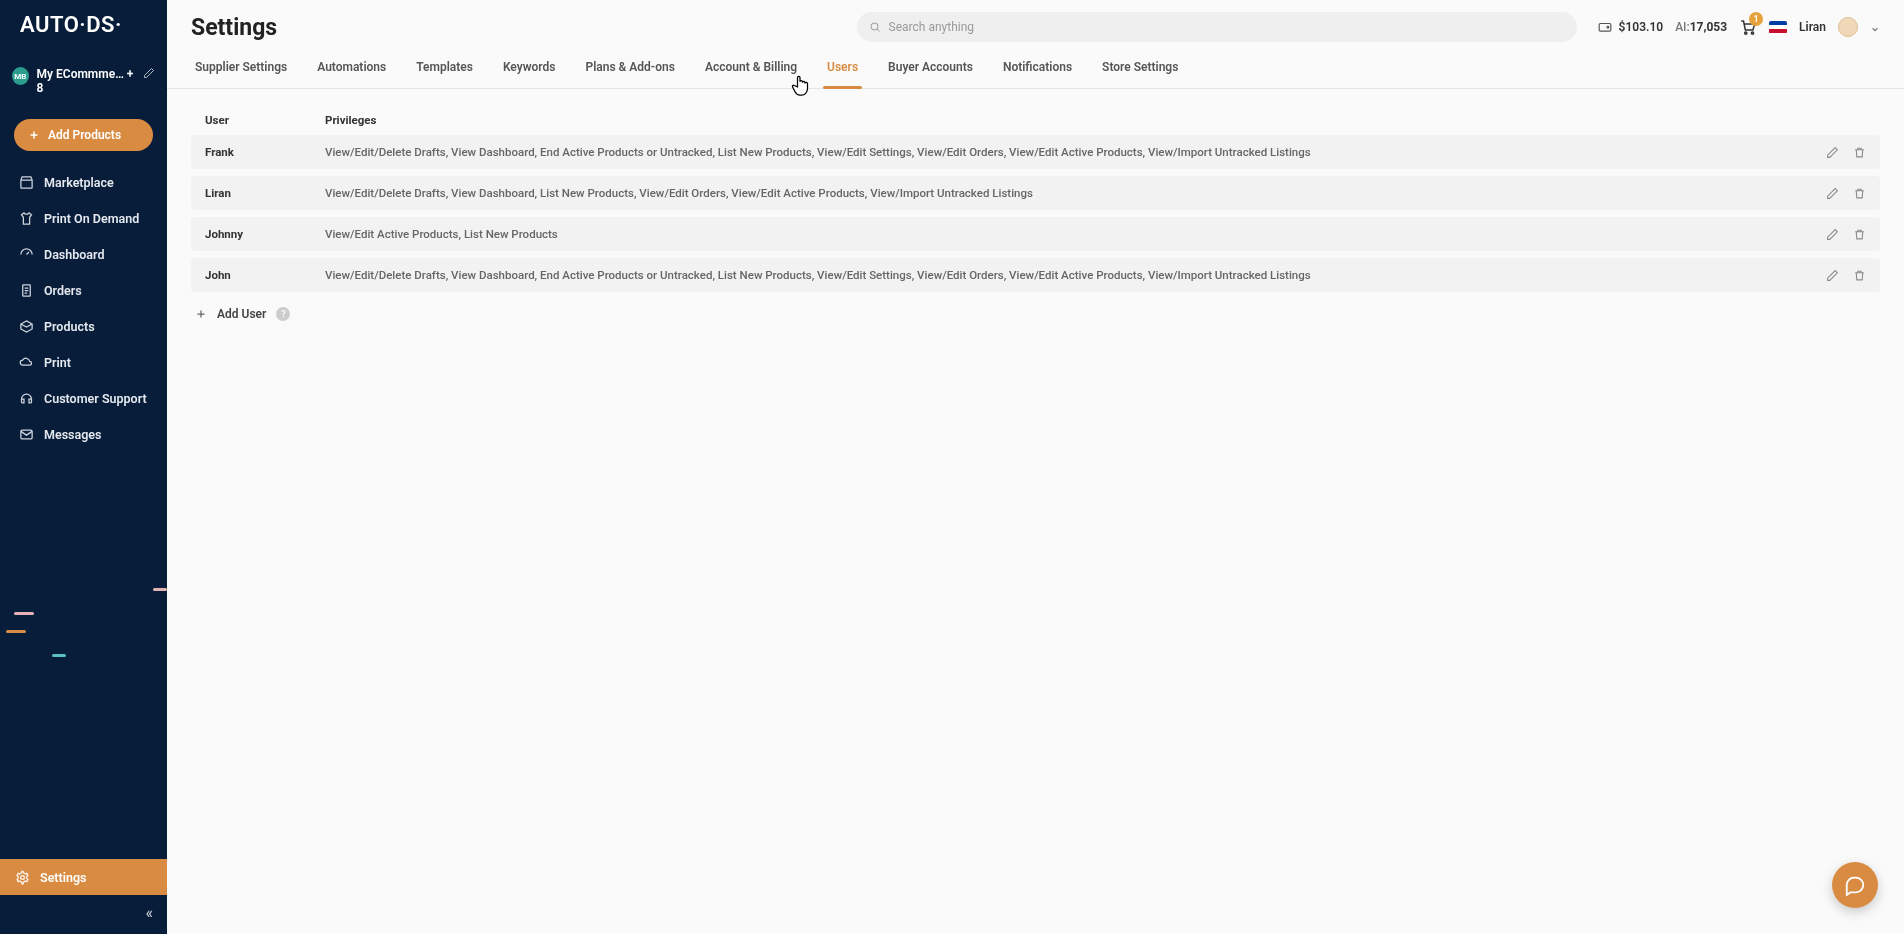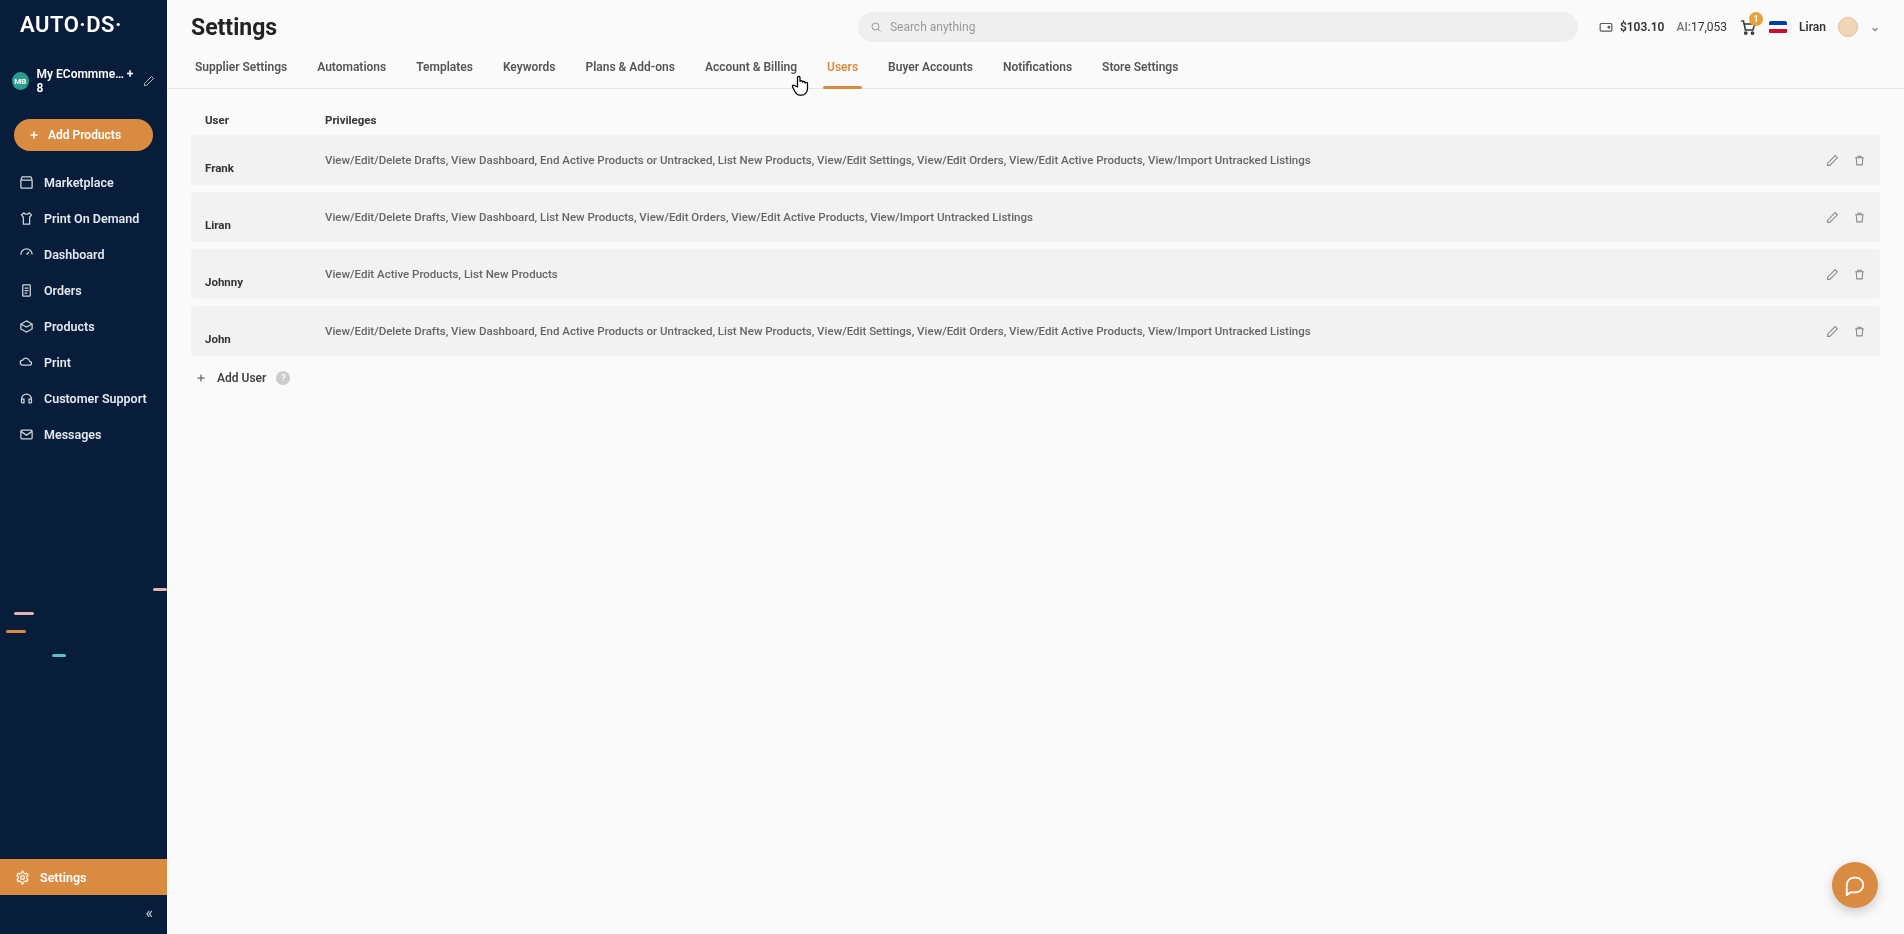--- a/index.html
+++ b/index.html
@@ -1,21 +1,21 @@
 <!DOCTYPE html>
 <html><head>
 <meta charset="utf-8">
 <style>
 * { margin: 0; padding: 0; box-sizing: border-box; font-family: -apple-system, BlinkMacSystemFont, 'Segoe UI', Roboto, Arial, sans-serif; }
 body { display: flex; height: 100vh; background: #fafafa; overflow: hidden; }
 
 
 .sidebar { width: 167px; background: #081d3a; color: #fff; display: flex; flex-direction: column; position: relative; }
 .logo { padding: 12px 20px; font-size: 22px; font-weight: 600; letter-spacing: 0.5px; color: #fff; display:flex; align-items:center; gap:3px;}
-.store-select { display: flex; align-items: center; gap: 8px; padding: 10px 12px; margin: 8px 0; font-size: 12px; font-weight: 600; }
+.store-select { display: flex; align-items: flex-start; gap: 8px; padding: 10px 12px; margin: 8px 0; font-size: 12px; font-weight: 600; }
 .store-badge { width: 18px; height: 18px; border-radius: 50%; background: #2a9d8f; display: flex; align-items: center; justify-content: center; font-size: 8px; font-weight:700;}
 .store-edit { margin-left: auto; opacity: .7; }
 
 .add-products-btn { margin: 6px 14px 14px; background: #d98b42; color:#fff; border:none; border-radius: 18px; padding: 9px 14px; font-size: 12px; font-weight: 600; display:flex; align-items:center; gap:8px; cursor:pointer;}
 .nav { display:flex; flex-direction:column; gap:2px; padding: 0 4px;}
 .nav-item { display:flex; align-items:center; gap:10px; padding: 9px 14px; font-size: 12.5px; font-weight: 600; color:#e5e9ef; cursor:pointer; border-radius:4px;}
 .nav-icon { width:16px; height:16px; display:inline-flex; align-items:center; justify-content:center; opacity:.9;}
 
 .sidebar-bottom { margin-top:auto; }
 .settings-item { display:flex; align-items:center; gap:10px; padding: 10px 14px; font-size: 12.5px; font-weight:600; background: #d98b42; color:#fff; cursor:pointer;}
@@ -34,40 +34,40 @@
 .topbar { display:flex; align-items:center; padding: 12px 24px 0 24px; gap: 20px;}
 .page-title { font-size: 23px; font-weight: 700; color:#222; }
 .topbar-spacer { flex:1; }
 .search-wrap { flex: 0 0 720px; position:relative; }
 .search-input { width:100%; border:none; background:#efefef; border-radius: 18px; padding: 8px 14px 8px 32px; font-size: 12px; color:#555;}
 .search-input::placeholder { color:#9a9a9a;}
 .search-icon-pos { position:absolute; left:12px; top:50%; transform:translateY(-50%); color:#999; font-size:12px;}
 .top-right { display:flex; align-items:center; gap: 12px; font-size: 12px; color:#333; font-weight:600;}
 .wallet { display:flex; align-items:center; gap:6px;text-align:center;}
 .ai-label { color:#777; font-weight:500;}
-.ai-val { font-weight:400;}
+.ai-val { font-weight:700;}
 .cart-wrap { position:relative; }
 .cart-badge { position:absolute; top:-6px; right:-6px; background:#e6a23c; color:#fff; border-radius:50%; width:14px; height:14px; font-size:9px; display:flex; align-items:center; justify-content:center;}
 .avatar { width:20px; height:20px; border-radius:50%; background:#f0d7b8; border:1px solid #e0c090;}
 .chev { color:#888; }
 .flag { width:18px;height:13px;border-radius:2px;overflow:hidden;display:inline-flex;flex-direction:column;}
 .flag .r{height:33.4%;background:#c8102e;} .flag .w{height:33.3%;background:#fff;} .flag .b{height:33.3%;background:#003da5;}
 
 
 .tabs { display:flex; gap: 30px; padding: 18px 28px 0; border-bottom: 1px solid #e5e5e5; }
 .tab { font-size: 12px; font-weight: 600; color:#555; padding-bottom: 14px; cursor:pointer; position:relative;}
 .tab.active { color:#d98b42; }
 .tab.active::after { content:''; position:absolute; bottom:-1px; left:-4px; right:-4px; height:3px; background:#d98b42; border-radius:2px;}
 
 
 .table-wrap { padding: 14px 24px; }
 .thead, .trow { display:grid; grid-template-columns: 120px 1fr 80px; align-items:center; }
 .thead { font-size: 11.5px; font-weight:700; color:#333; padding: 10px 14px 8px; }
 .trow { background:#f2f2f2; border-radius:4px; padding: 10px 14px; margin-bottom: 7px; font-size: 11.5px;}
-.trow .uname { font-weight:700; color:#333;margin-top:16px;}
+.trow .uname { font-weight:700; color:#333;}
 .trow .privs { color:#666; white-space:nowrap; overflow:hidden; text-overflow:ellipsis; font-weight:500;}
 .row-actions { display:flex; gap: 14px; justify-content:flex-end; }
 .icon-btn { color:#8a8a8a; cursor:pointer; }
 .add-user { display:flex; align-items:center; gap:10px; padding: 8px 4px; font-size:12px; font-weight:600; color:#444; cursor:pointer;}
 .help-badge { width:14px;height:14px;border-radius:50%;background:#ccc;color:#fff;font-size:9px;display:flex;align-items:center;justify-content:center;}
 
 
 .chat-fab { position:fixed; right:26px; bottom:26px; width:46px; height:46px; border-radius:50%; background:#d98b42; display:flex; align-items:center; justify-content:center; color:#fff; box-shadow:0 4px 12px rgba(0,0,0,.2); cursor:pointer;}
 
 

